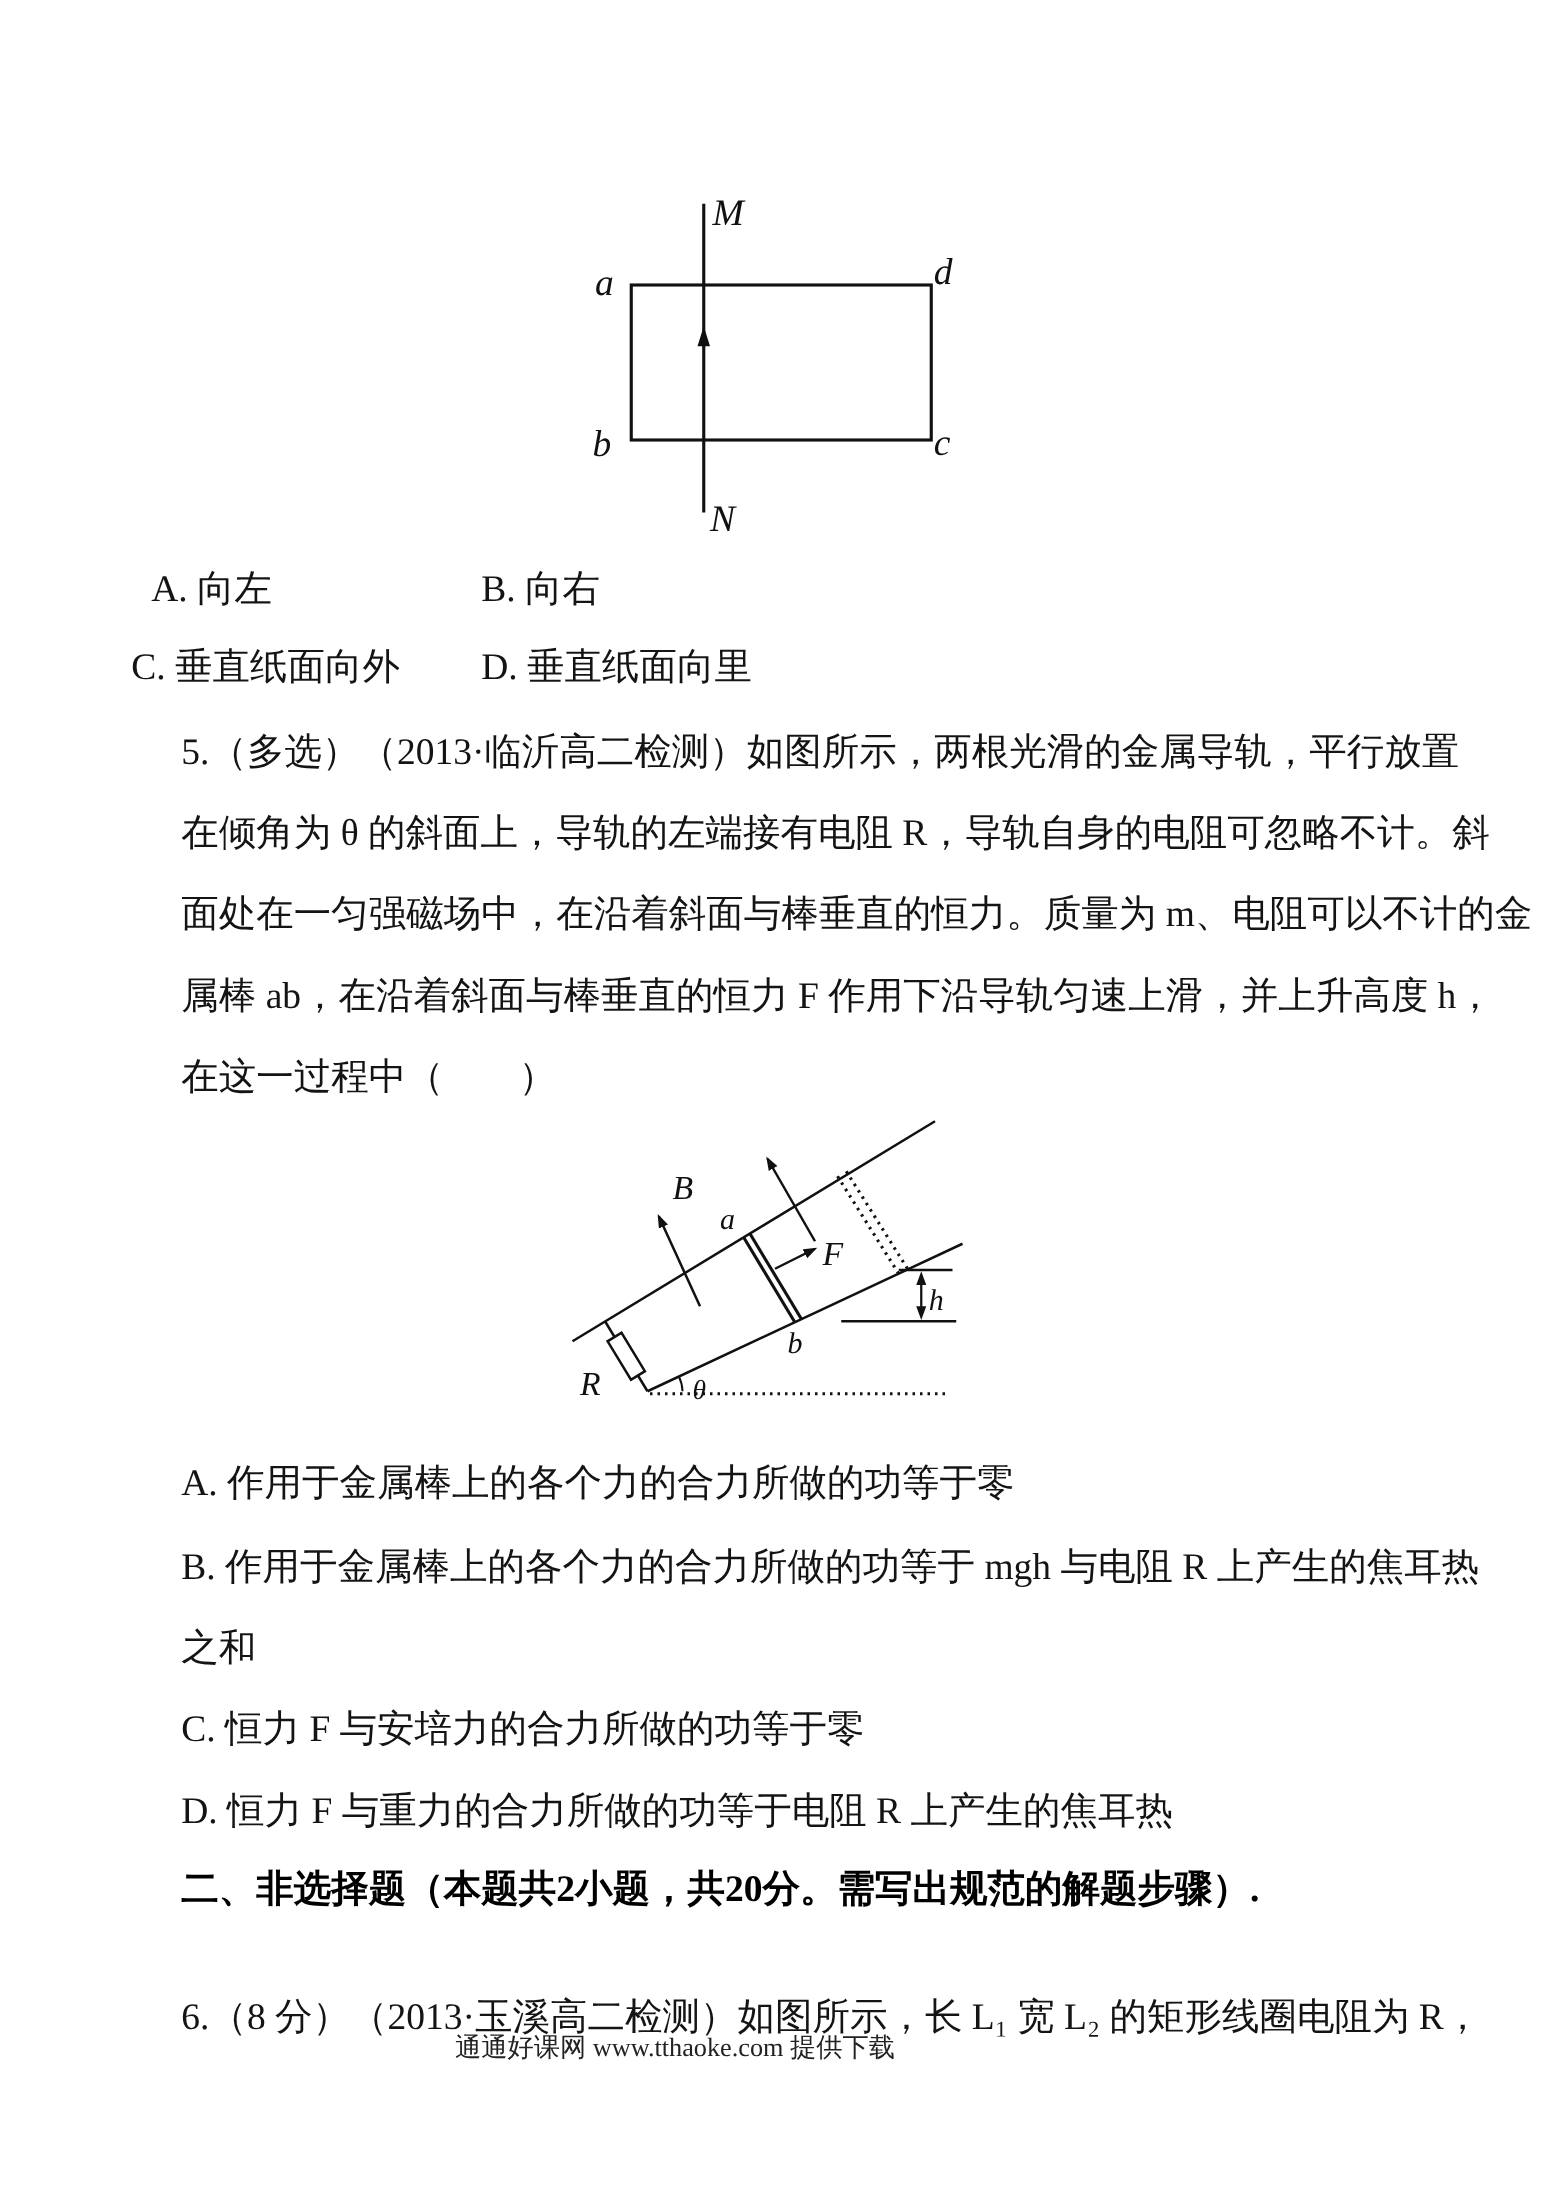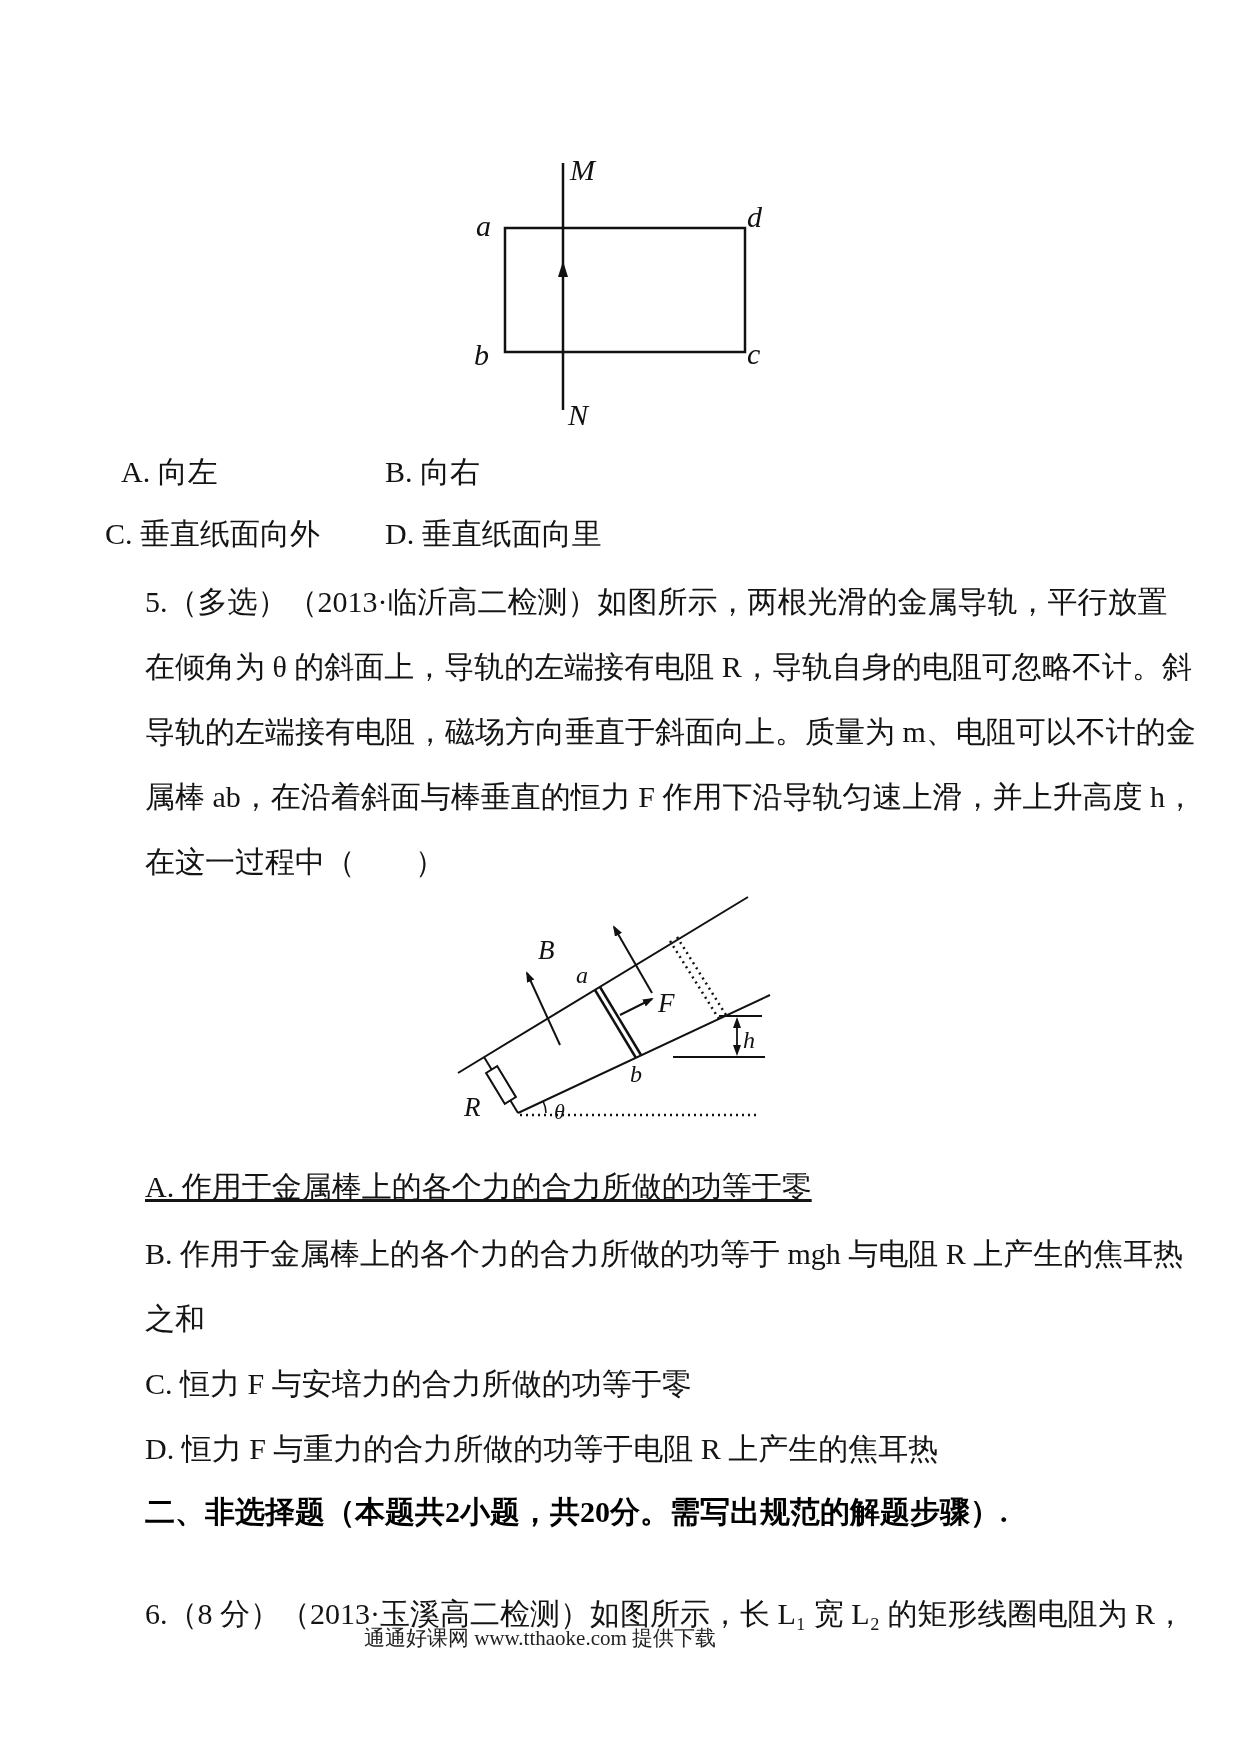--- a/index.html
+++ b/index.html
@@ -47,21 +47,21 @@
     <text class="figlabel" x="118" y="290" font-size="30">N</text>
   </svg>
 
   <div class="opt2col" style="left:121px;top:452px;">A. 向左</div>
   <div class="opt2col" style="left:385px;top:452px;">B. 向右</div>
   <div class="opt2col" style="left:105px;top:514px;">C. 垂直纸面向外</div>
   <div class="opt2col" style="left:385px;top:514px;">D. 垂直纸面向里</div>
 
   <div class="tline" style="top:582px;">5.（多选）（2013·临沂高二检测）如图所示，两根光滑的金属导轨，平行放置</div>
   <div class="tline" style="top:647px;">在倾角为 θ 的斜面上，导轨的左端接有电阻 R，导轨自身的电阻可忽略不计。斜</div>
-  <div class="tline" style="top:712px;">导轨的左端接有电阻，磁场方向垂直于斜面向上。质量为 m、电阻可以不计的金</div>
+  <div class="tline" style="top:712px;">面处在一匀强磁场中，在沿着斜面与棒垂直的恒力。质量为 m、电阻可以不计的金</div>
   <div class="tline" style="top:777px;">属棒 ab，在沿着斜面与棒垂直的恒力 F 作用下沿导轨匀速上滑，并上升高度 h，</div>
   <div class="tline" style="top:842px;">在这一过程中（　　）</div>
 
   <svg style="position:absolute;left:430px;top:885px;" width="345" height="245" viewBox="0 0 345 245">
     <defs>
       <marker id="arw" markerWidth="12" markerHeight="10" refX="9" refY="4" orient="auto" markerUnits="userSpaceOnUse">
         <path d="M0,0 L11,4 L0,8 z" fill="#111"></path>
       </marker>
     </defs>
 
@@ -94,21 +94,21 @@
 
     <text class="figlabel" x="108" y="74" font-size="27">B</text>
     <text class="figlabel" x="146" y="98" font-size="24">a</text>
     <text class="figlabel" x="228" y="127" font-size="27">F</text>
     <text class="figlabel" x="200" y="197" font-size="24">b</text>
     <text class="figlabel" x="34" y="231" font-size="27">R</text>
     <text class="figlabel" x="124" y="234" font-size="22">θ</text>
     <text class="figlabel" x="313" y="163" font-size="24">h</text>
   </svg>
 
-  <div class="tline" style="top:1167px;text-decoration:underline;">A. 作用于金属棒上的各个力的合力所做的功等于零</div>
+  <div class="tline" style="top:1167px;">A. 作用于金属棒上的各个力的合力所做的功等于零</div>
   <div class="tline" style="top:1234px;">B. 作用于金属棒上的各个力的合力所做的功等于 mgh 与电阻 R 上产生的焦耳热</div>
   <div class="tline" style="top:1299px;">之和</div>
   <div class="tline" style="top:1364px;">C. 恒力 F 与安培力的合力所做的功等于零</div>
   <div class="tline" style="top:1429px;">D. 恒力 F 与重力的合力所做的功等于电阻 R 上产生的焦耳热</div>
 
   <div class="tline bold" style="top:1492px;">二、非选择题（本题共2小题，共20分。需写出规范的解题步骤）.</div>
 
   <div class="tline" style="top:1594px;">6.（8 分）（2013·玉溪高二检测）如图所示，长 L₁ 宽 L₂ 的矩形线圈电阻为 R，</div>
 
   <div class="footer" style="top:1624px;">通通好课网  www.tthaoke.com  提供下载</div>

